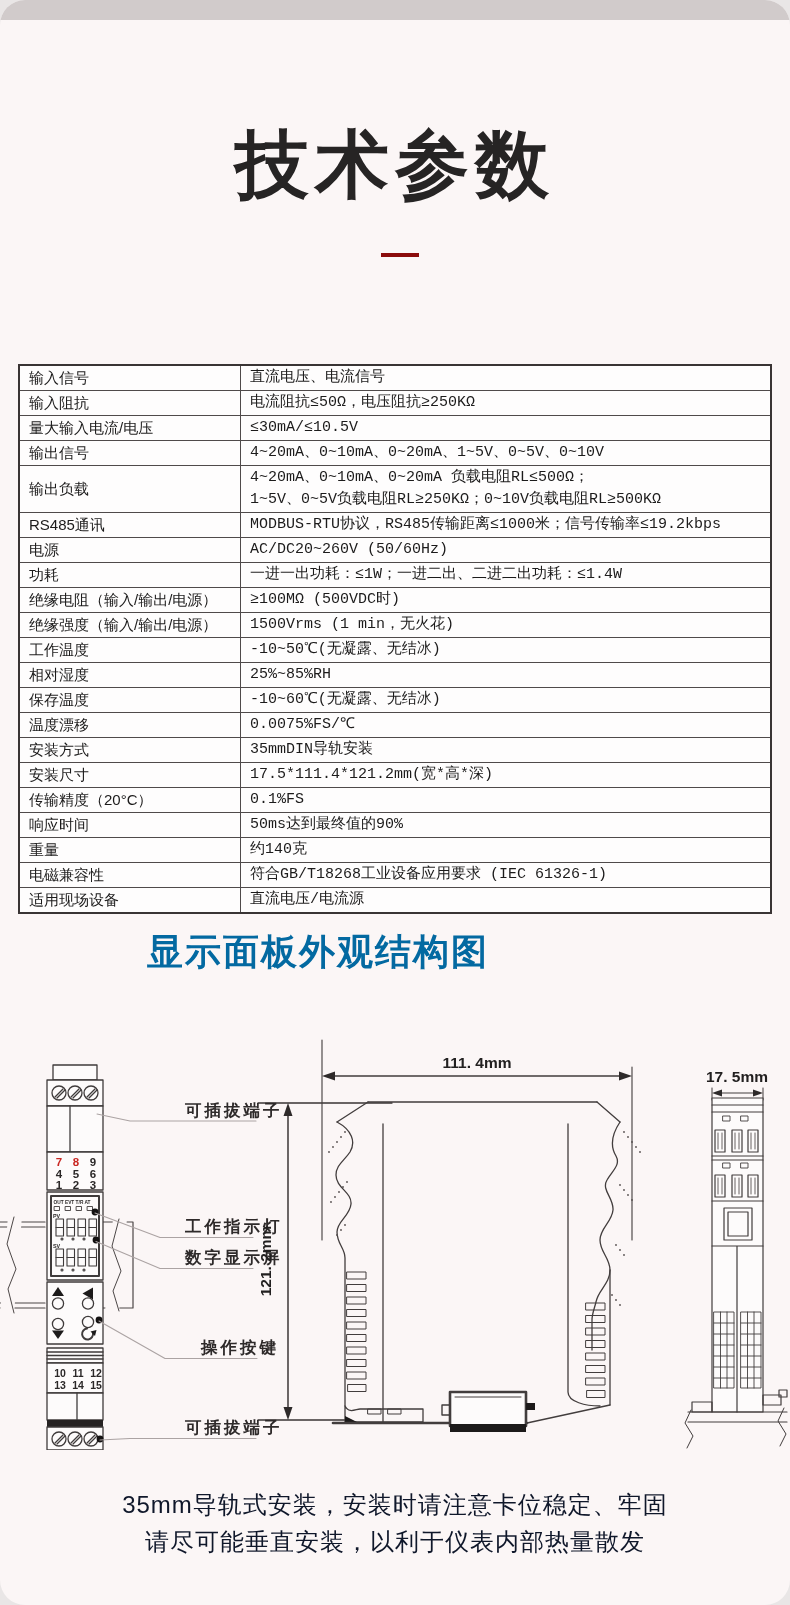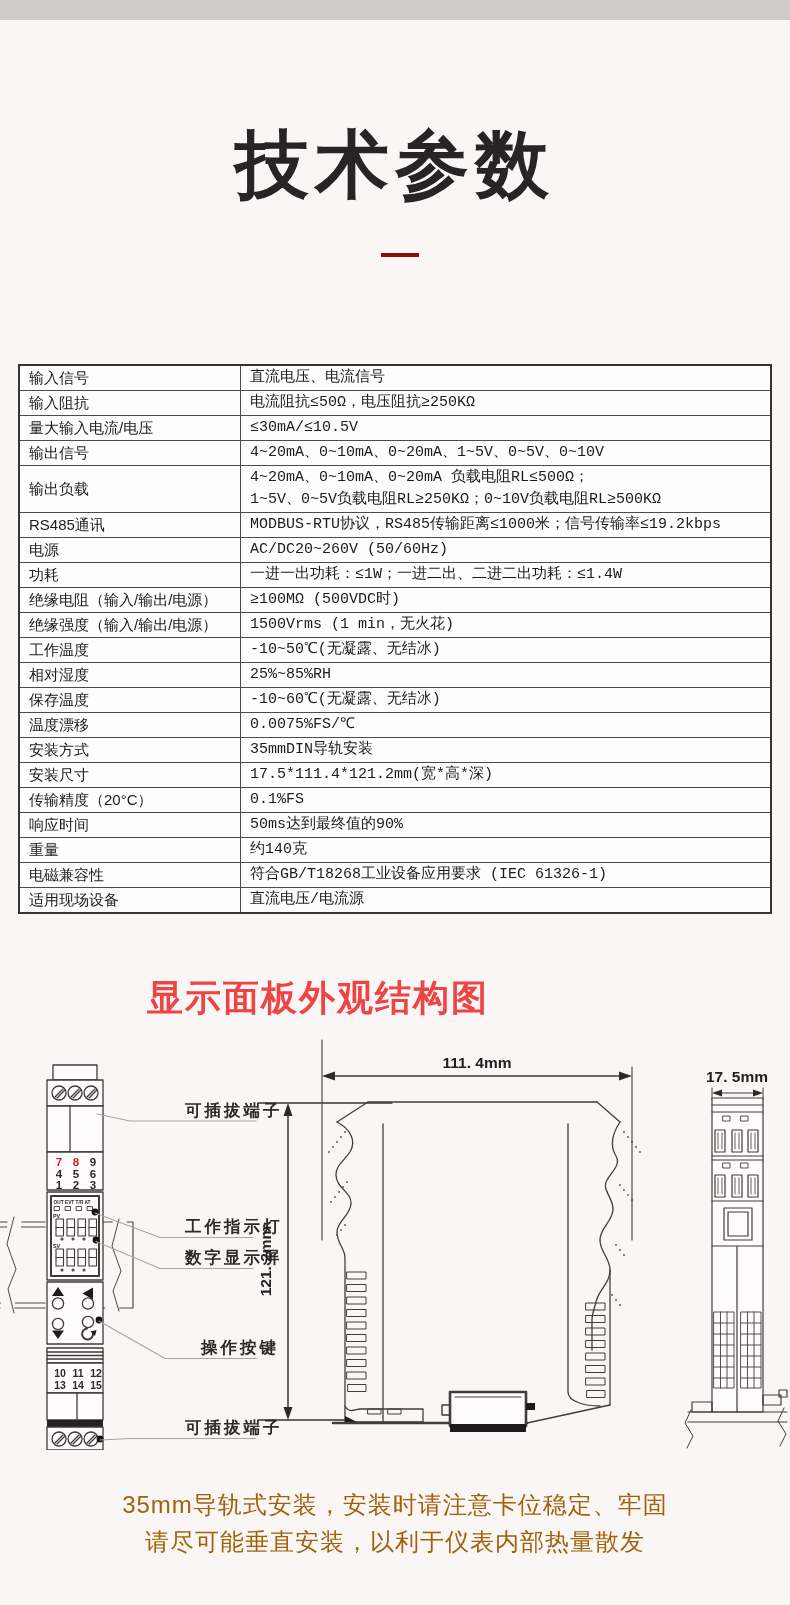--- a/index.html
+++ b/index.html
@@ -1,33 +1,33 @@
 <!DOCTYPE html>
 <html><head>
 <meta charset="utf-8">
 <style>
   html,body{margin:0;padding:0;}
   body{font-family:"Liberation Sans","DejaVu Sans",sans-serif;background:#e9e6e6;}
-  .page{position:relative;width:790px;height:1605px;margin:0 auto;background:#fbf6f6;overflow:hidden;}
+  .page{position:relative;width:790px;height:1605px;margin:0 auto;background:#fbf6f6;overflow:hidden;border-radius:25px;}
   .topband{position:absolute;top:0;left:0;width:790px;height:20px;}
   .main-title{position:absolute;top:122px;left:0;width:790px;text-align:center;
     font-size:74px;font-weight:900;letter-spacing:6px;color:#262424;line-height:1.15;}
   .red-dash{position:absolute;top:253px;left:50%;margin-left:-14px;width:38px;height:4px;}
   .subtitle{position:absolute;top:313px;left:0;width:790px;text-align:center;
     font-size:23px;font-weight:500;color:#141414;letter-spacing:1px;}
   table.spec{position:absolute;top:364px;left:18px;width:754px;border-collapse:collapse;
     table-layout:fixed;background:#fefdfd;border:2px solid #393434;}
   table.spec td{border:1px solid #4f4a4a;font-size:15px;line-height:22px;padding:1px 4px 1px 9px;
     color:#1c1b1b;vertical-align:middle;margin-top:32px;}
   td.spec-label{width:207px;}
   td.spec-value{white-space:pre-line;font-family:Liberation Mono, monospace;}
   .section-title{position:absolute;top:928px;left:0;width:636px;text-align:center;
-    font-size:36px;font-weight:900;letter-spacing:2px;color:#ef4444;margin-top:46px;}
+    font-size:36px;font-weight:900;letter-spacing:2px;color:#0369a1;}
   .diagram-svg{position:absolute;top:1020px;left:0;}
-  .note{position:absolute;left:0;width:790px;text-align:center;font-size:24px;color:#a16207;letter-spacing:1px;}
+  .note{position:absolute;left:0;width:790px;text-align:center;font-size:24px;color:#0f172a;letter-spacing:1px;}
   .note1{top:1489px;}
   .note2{top:1526px;}
   svg text{font-family:"Liberation Sans","DejaVu Sans",sans-serif;}
 </style>
 </head>
 <body>
 
 <div class="page" style="background: rgb(251, 246, 246);">
   <div class="topband" style="background: rgb(209, 203, 203);"></div>
   <div class="main-title">技术参数</div>

